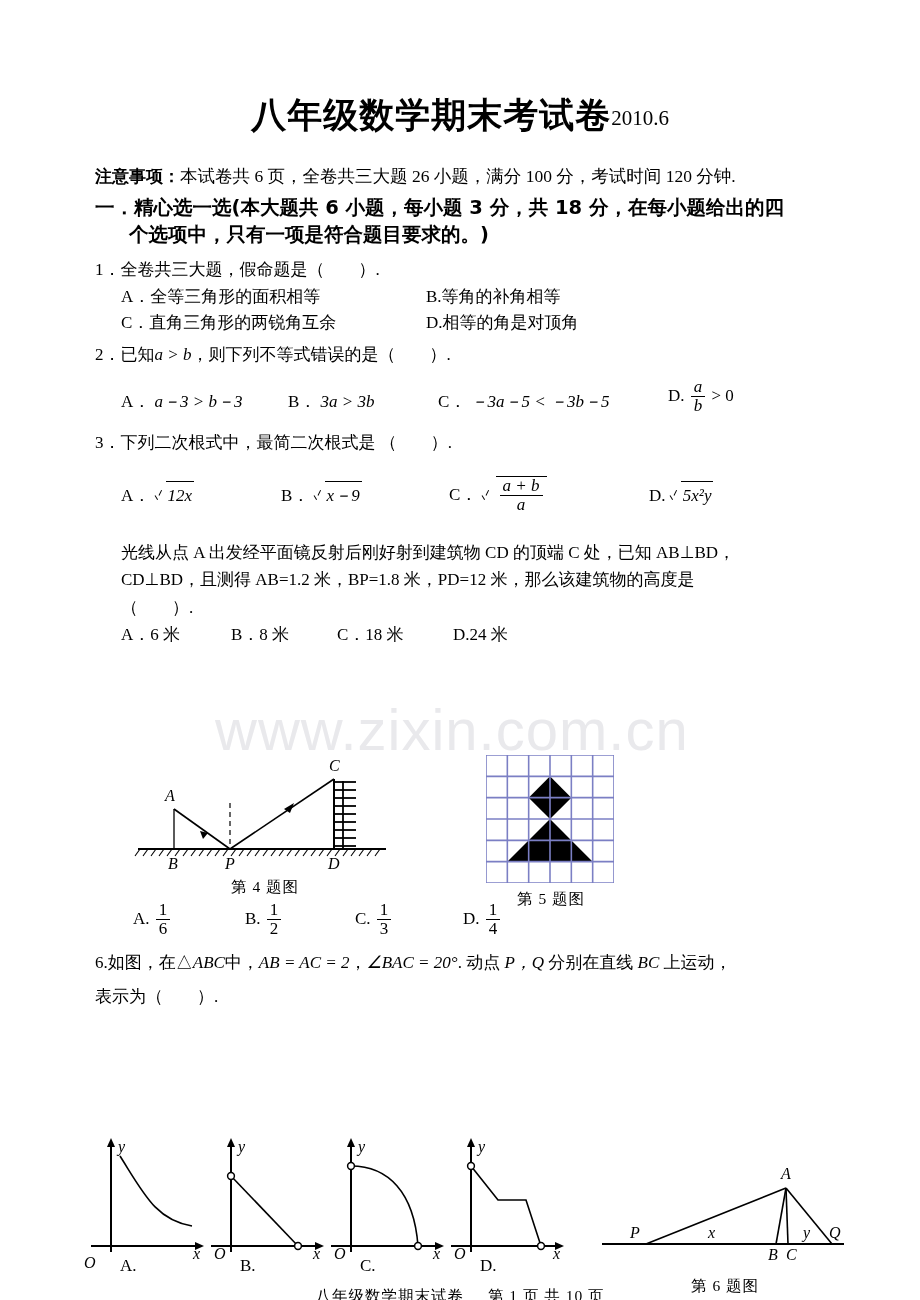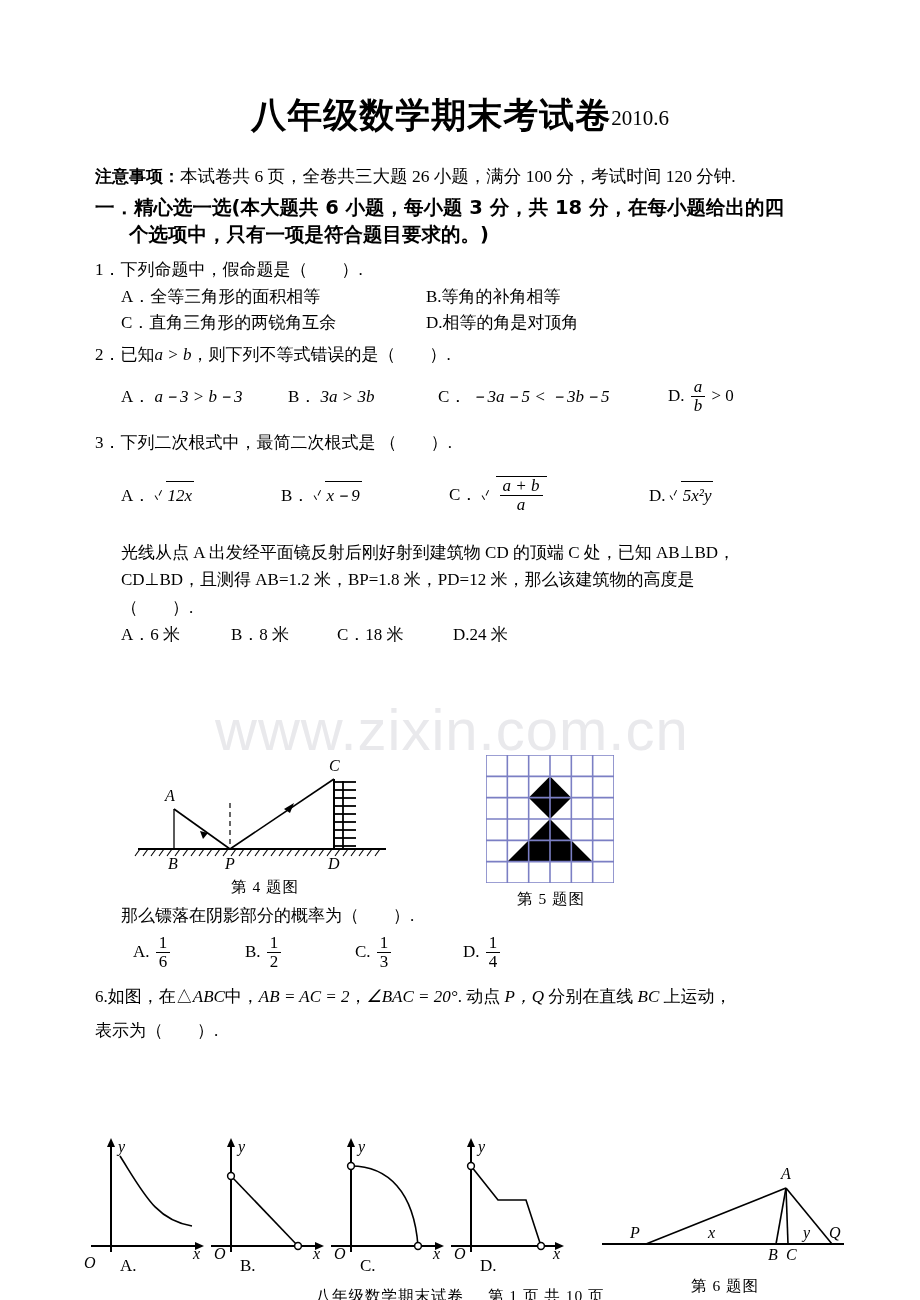--- a/index.html
+++ b/index.html
@@ -159,35 +159,35 @@
     <div class="notice">
       <b>注意事项：</b><span>本试卷共 6 页，全卷共三大题 26 小题，满分 100 分，考试时间 120 分钟.</span>
     </div>
 
     <div class="section-head">
       <span>一．精心选一选(本大题共 6 小题，每小题 3 分，共 18 分，在每小题给出的四</span>
       <span class="cont">个选项中，只有一项是符合题目要求的。)</span>
     </div>
 
     <div class="q" style="margin-top:9px;">
-      <span class="stem"><span class="num">1．</span><span>下列命题中，假命题是（　　）.</span></span>
+      <span class="stem"><span class="num">1．</span><span>全卷共三大题，假命题是（　　）.</span></span>
       <div class="opts-row">
         <span class="opt" style="width:305px;"><span>A．</span><span>全等三角形的面积相等</span></span>
         <span class="opt"><span>B.</span><span>等角的补角相等</span></span>
       </div>
       <div class="opts-row">
         <span class="opt" style="width:305px;"><span>C．</span><span>直角三角形的两锐角互余</span></span>
         <span class="opt"><span>D.</span><span>相等的角是对顶角</span></span>
       </div>
     </div>
 
     <div class="q" style="margin-top:6px;">
       <span class="stem"><span class="num">2．</span><span>已知</span><i>a &gt; b</i><span>，则下列不等式错误的是（　　）.</span></span>
 
-      <div class="opts-row" style="margin-top:10px;align-items:center;">
+      <div class="opts-row" style="margin-top:10px;align-items:flex-end;">
         <span class="opt" style="width:167px;"><span>A．</span> <i>a－3 &gt; b－3</i></span>
         <span class="opt" style="width:150px;"><span>B．</span> <i>3a &gt; 3b</i></span>
         <span class="opt" style="width:230px;"><span>C．</span> <i>－3a－5 &lt; －3b－5</i></span>
         <span class="opt"><span>D.</span>
           <span class="frac">
             <i class="n">a</i>
             <i class="d">b</i>
           </span>
           <span class="mn">&gt; 0</span>
         </span>
@@ -326,21 +326,20 @@
           <line x1="60" y1="0" x2="60" y2="120"></line>
           <line x1="80" y1="0" x2="80" y2="120"></line>
           <line x1="100" y1="0" x2="100" y2="120"></line>
           <line x1="120" y1="0" x2="120" y2="120"></line>
         </g>
       </svg>
       <div class="cap">第 5 题图</div>
     </div>
 
     <div class="q" style="margin-top:253px;line-height:1.6;">
-      <span class="indent">那么镖落在阴影部分的概率为（　　）.</span>
       <div class="opts-row" style="margin-top:6px;margin-left:38px;align-items:center;">
         <span class="opt" style="width:112px;"><span>A.</span>
           <span class="frac"><span class="n">1</span><span class="d">6</span></span>
         </span>
         <span class="opt" style="width:110px;"><span>B.</span>
           <span class="frac"><span class="n">1</span><span class="d">2</span></span>
         </span>
         <span class="opt" style="width:108px;"><span>C.</span>
           <span class="frac"><span class="n">1</span><span class="d">3</span></span>
         </span>

